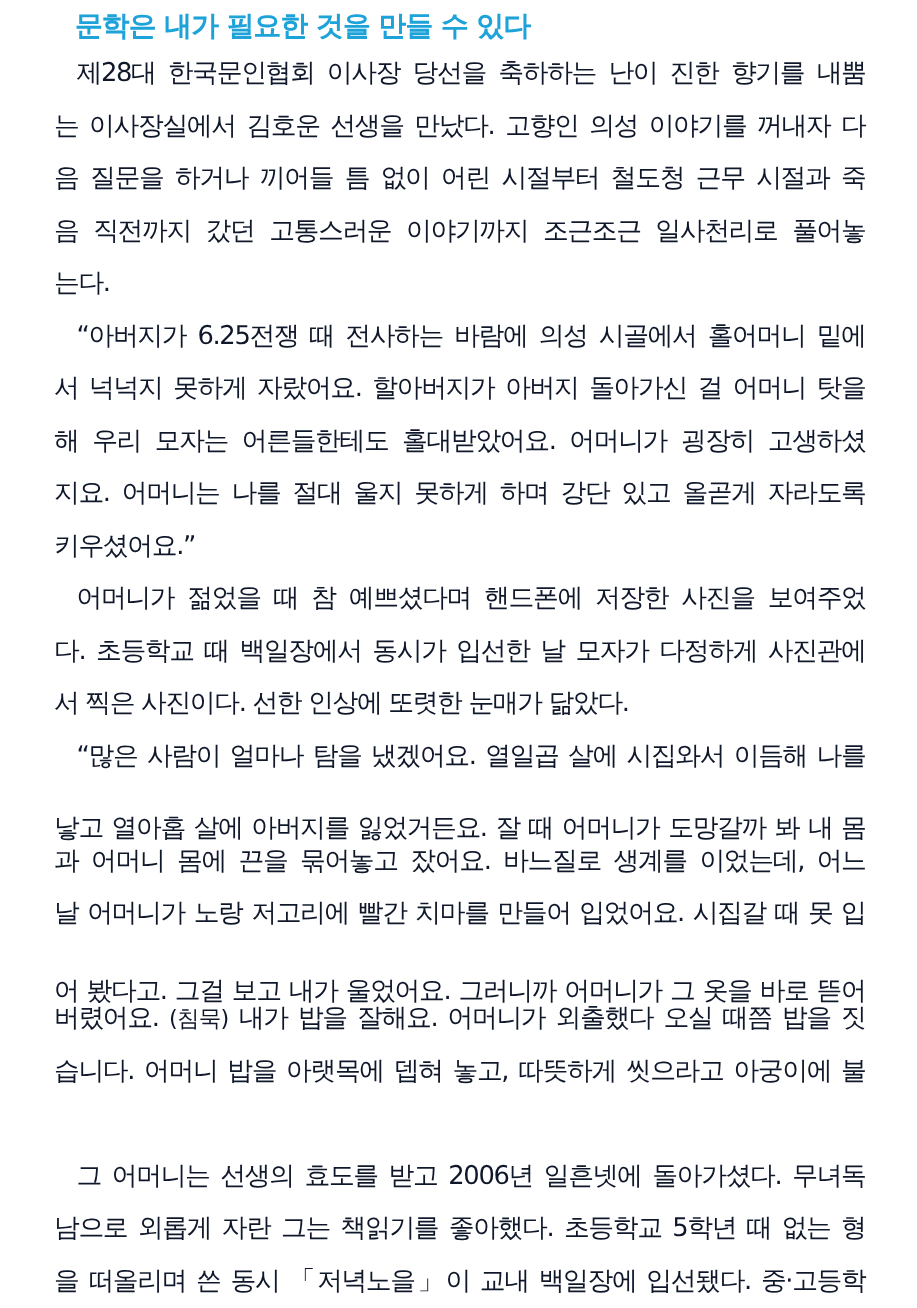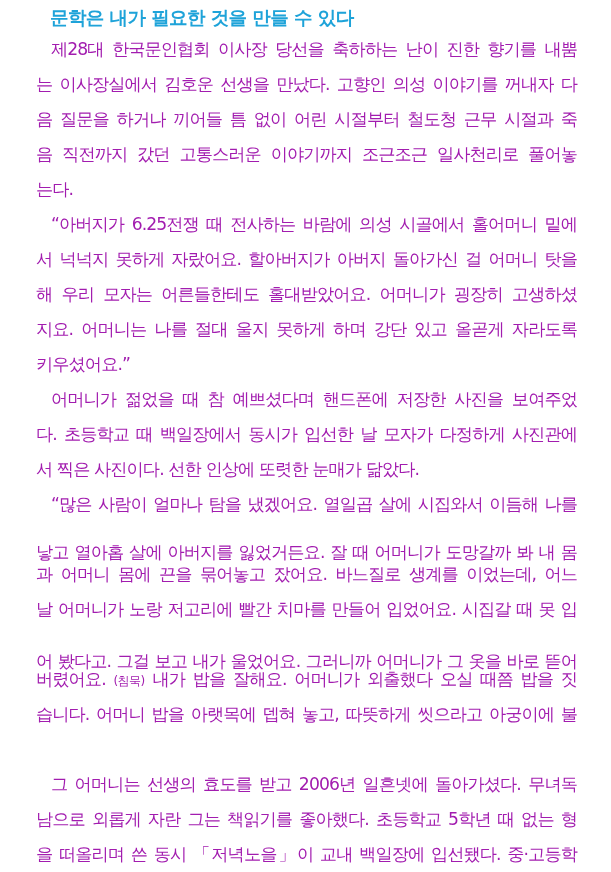--- a/index.html
+++ b/index.html
@@ -37,31 +37,31 @@
       position: absolute;
       left: 36px;
       width: 541px;
       height: 30px;
       font-size: 17.2px;
       line-height: 30px;
       letter-spacing: -0.9px;
       white-space: nowrap;
       text-align: justify;
       text-align-last: justify;
-      color: #a21caf;
+      color: #0f172a;
     }
     .line.indent {
       left: 51px;
       width: 526px;
     }
     .line.last {
       text-align-last: left;
     }
     .small {
-      font-size: 12px;
+      font-size: 15px;
       letter-spacing: -0.5px;
     }
   </style>
 </head>
 <body>
 
 <div class="page">
   <div class="heading">문학은 내가 필요한 것을 만들 수 있다</div>
 
   <div class="line indent" style="top:34px">제28대 한국문인협회 이사장 당선을 축하하는 난이 진한 향기를 내뿜</div>

